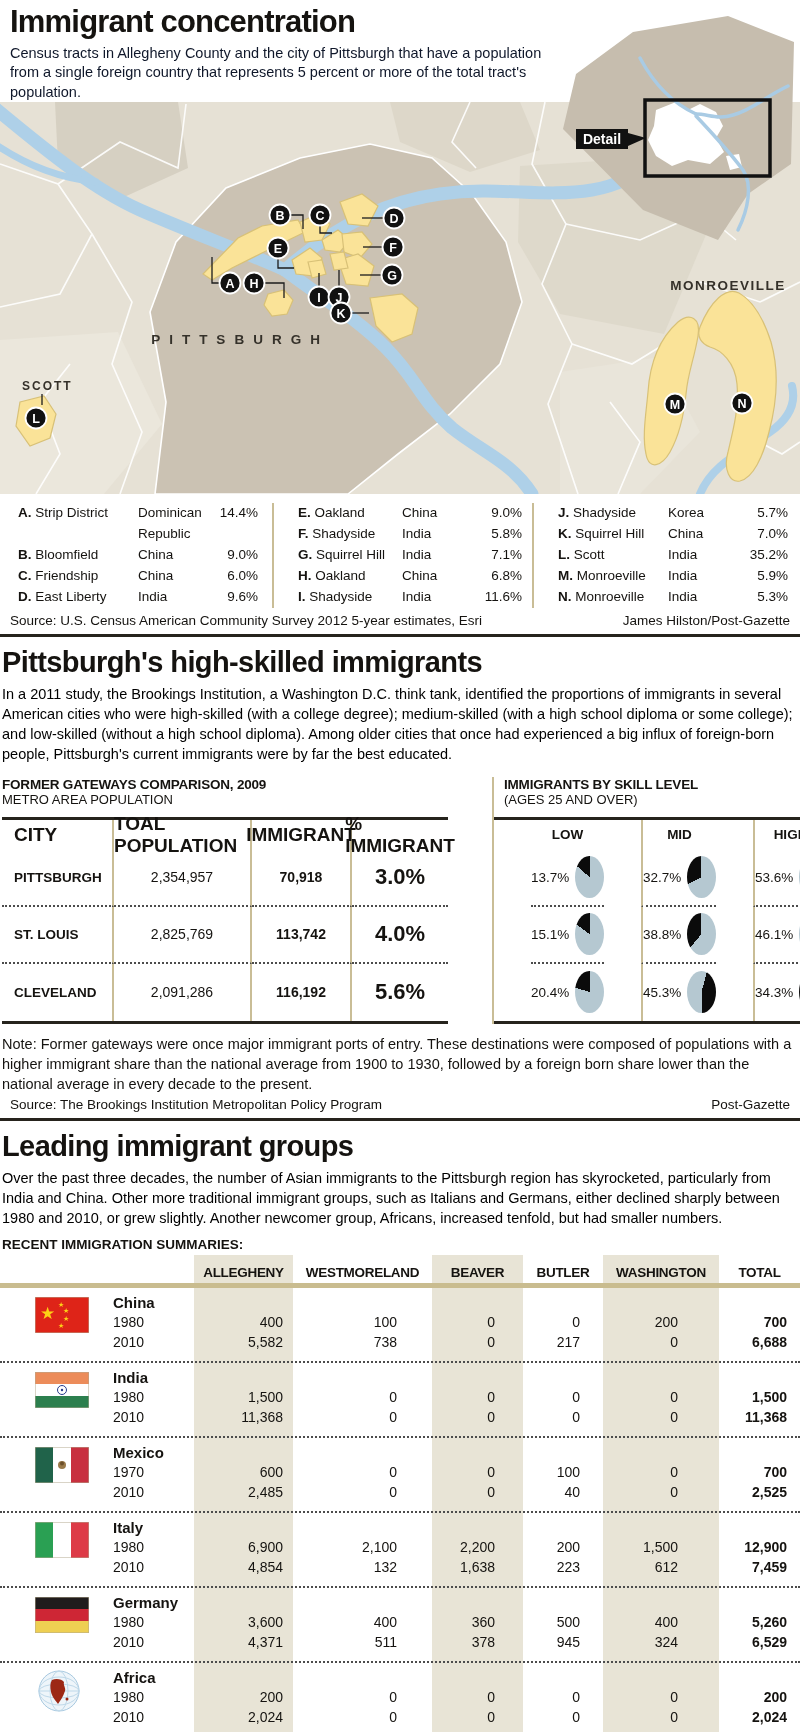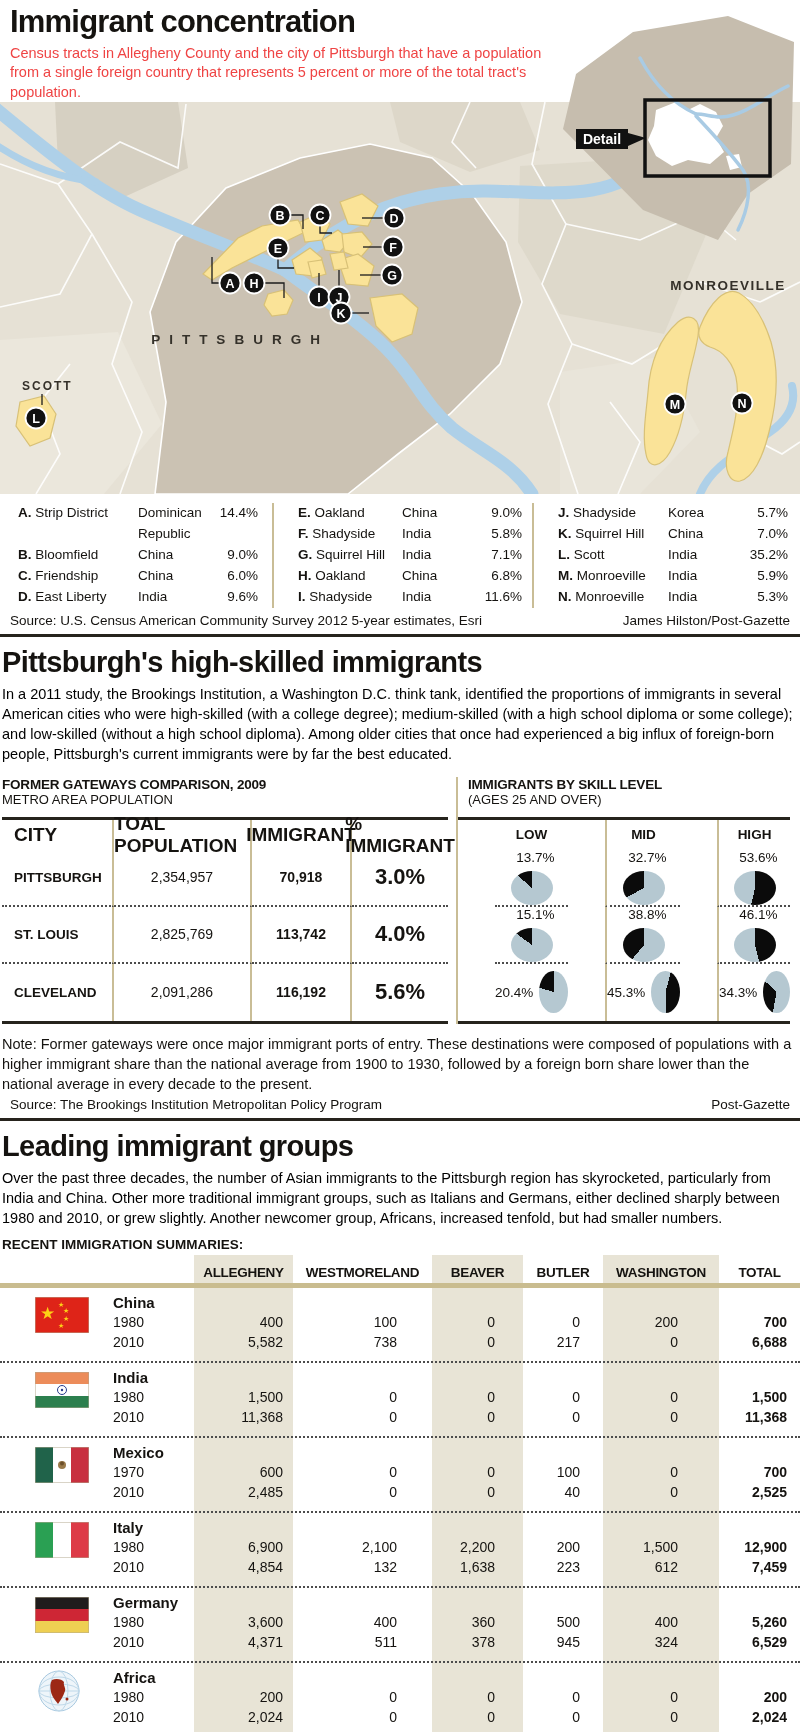--- a/index.html
+++ b/index.html
@@ -2,21 +2,21 @@
 <html><head>
 <meta charset="utf-8">
 <style>
   html,body{margin:0;padding:0;background:#fff;}
   body{width:800px;font-family:"Liberation Sans",sans-serif;color:#151310;-webkit-font-smoothing:antialiased;}
   .page{position:relative;width:800px;height:1732px;overflow:hidden;background:#fff;}
 
   
   .hdr{padding:6px 10px 0 10px;}
   .hdr h1{margin:0;font-size:31px;letter-spacing:-0.8px;line-height:1.05;}
-  .hdr .sub{margin-top:5px;width:545px;font-size:14.5px;line-height:1.35;color:#ef4444;}
+  .hdr .sub{margin-top:5px;width:545px;font-size:14.5px;line-height:1.35;color:#0f172a;}
 
   
   .map-wrap{position:relative;width:800px;}
   .map-wrap svg{display:block;}
   .inset{position:absolute;left:548px;top:-88px;}
 
   
   .legend{display:flex;padding:9px 0 2px 0;font-size:13.5px;line-height:1.55;}
   .lg-col{box-sizing:border-box;}
   .lg-col.c1{width:272px;padding:0 14px 0 18px;}
@@ -28,21 +28,21 @@
   .lg-country{width:72px;}
   .lg-pct{width:48px;text-align:right;}
 
   .source-row{display:flex;justify-content:space-between;font-size:13.5px;padding:3px 10px 6px 10px;}
   .rule{height:3px;background:#26231d;}
 
   
   .sec{padding:0 2px;}
   .sec h2{margin:9px 0 5px 0;font-size:29px;letter-spacing:-0.6px;}
   .intro{font-size:14.5px;line-height:1.38;color:#000000;}
-  .s2-wrap{display:flex;margin-top:13px;}
+  .s2-wrap{display:flex;margin-top:13px;gap:36px;}
   .s2-left{width:446px;}
   .panel-title{font-size:13.5px;font-weight:bold;letter-spacing:-0.2px;}
   .panel-sub{font-size:13px;}
   .p-head{height:40px;}
   .s2-grid{display:grid;grid-template-columns:112px 138px 100px 96px;border-top:3px solid #26231d;border-bottom:3px solid #26231d;}
   .s2-grid .cell{box-sizing:border-box;display:flex;align-items:center;}
   .s2-grid .vline{border-right:2px solid #c9bd96;}
   .s2-grid .hd{height:30px;font-weight:bold;font-size:19px;}
   .s2-grid .hd.ctr,.s2-grid .num{justify-content:center;}
   .s2-grid .lft{padding-left:12px;}
@@ -52,21 +52,21 @@
   .s2-grid .num{font-size:14px;}
   .s2-grid .bnum{font-weight:bold;}
   .s2-grid .pct{font-size:22px;font-weight:bold;}
   .s2-right{width:334px;margin-left:8px;border-left:2px solid #c9bd96;box-sizing:border-box;}
   .s2-right .p-head{padding-left:10px;}
   .s2-pgrid{display:grid;grid-template-columns:110px 112px 110px;border-top:3px solid #26231d;border-bottom:3px solid #26231d;}
   .s2-pgrid .cell{box-sizing:border-box;display:flex;align-items:center;justify-content:center;margin-left:37px;}
   .s2-pgrid .vl{border-left:2px solid #c9bd96;}
   .s2-pgrid .hd{height:30px;font-weight:bold;font-size:13.5px;}
   .s2-pgrid .prow{height:57px;gap:6px;}
-  .s2-pgrid .dot{border-bottom:2px dotted #4c4c4c;flex-direction:column;}
+  .s2-pgrid .dot{border-bottom:2px dotted #4c4c4c;}
   .pie-pct{font-size:13.5px;width:46px;text-align:right;}
   .pie{width:42px;height:42px;border-radius:50%;}
   .note{margin-top:10px;font-size:14.5px;line-height:1.38;}
 
   
   .s3-label{margin-top:9px;font-size:13.5px;font-weight:bold;}
   .s3-table{position:relative;margin-top:3px;border-bottom:3px solid #26231d;}
   .band{position:absolute;top:0;bottom:0;background:#e8e4d6;z-index:0;}
   .band.b1{left:194px;width:99px;}
   .band.b2{left:432px;width:91px;}

